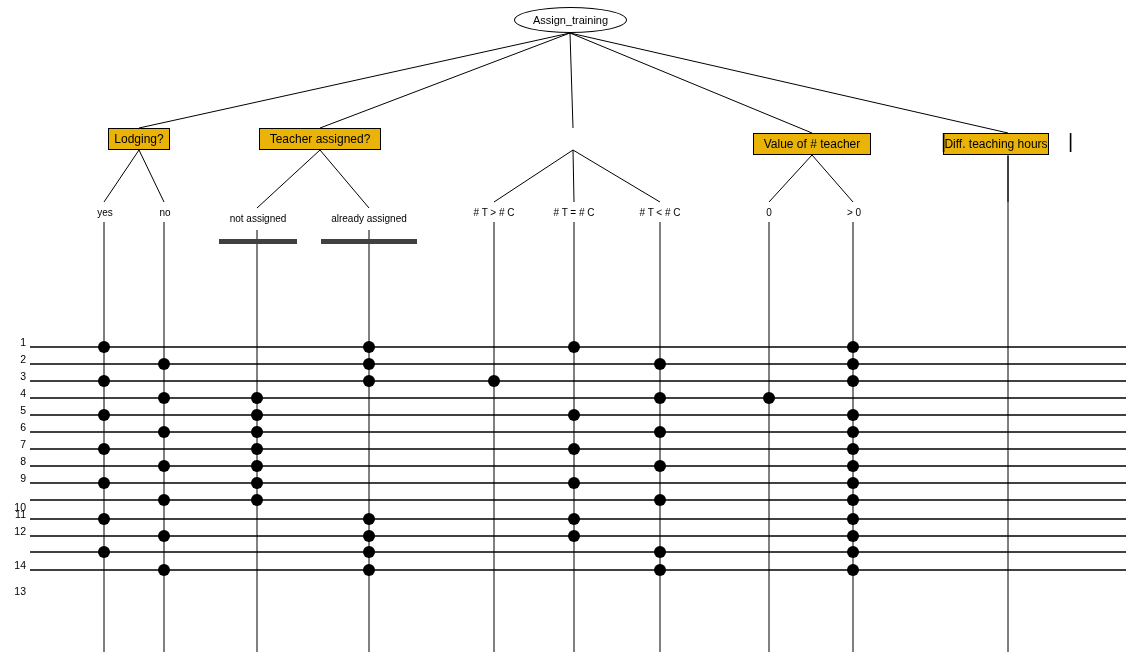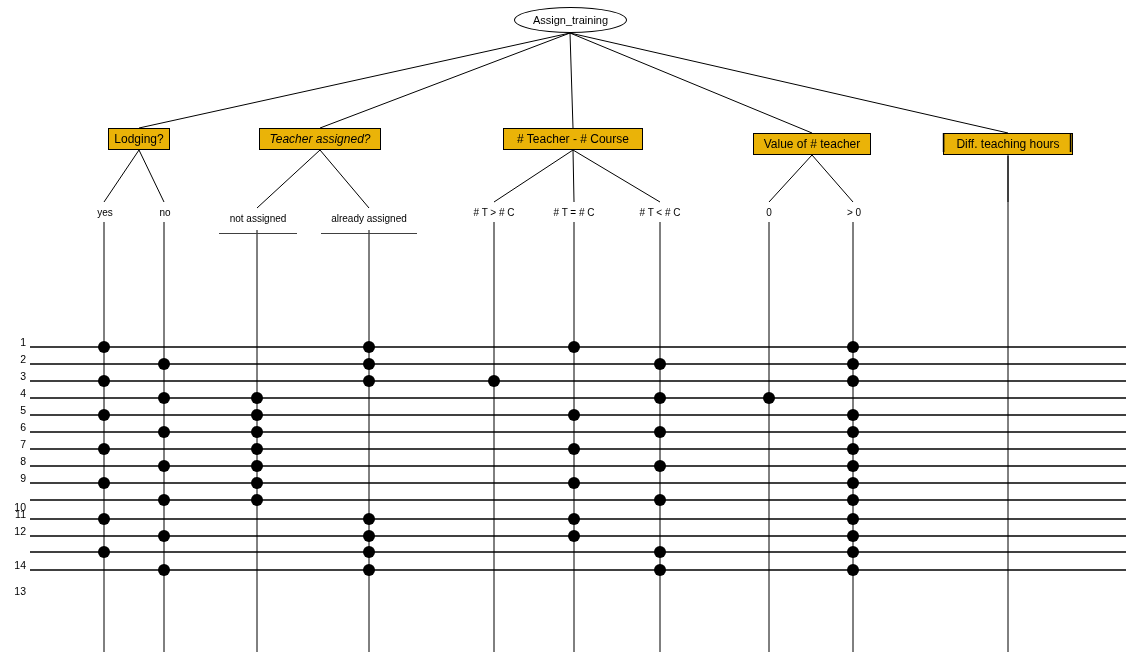--- a/index.html
+++ b/index.html
@@ -54,22 +54,22 @@
   }
   .leaf-label {
     position: absolute;
     font-size: 10px;
     color: #000;
     white-space: nowrap;
     text-align: center;
     line-height: 1;
   }
   .leaf-label.underlined {
-    border-bottom: 1px solid #404040;
-    padding-bottom: 9px;
+    border-bottom: 5px solid #404040;
+    padding-bottom: 15px;
     text-align: center;
   }
   .row-num {
     position: absolute;
     font-size: 10.5px;
     color: #000;
     text-align: right;
     white-space: nowrap;
     line-height: 1;
   }
@@ -191,30 +191,27 @@
       </g>
   </svg>
 
   <div class="root-node" style="left:514px; top:7px; width:113px; height:26px;">
     <span>Assign_training</span>
   </div>
 
   <div class="node-box" style="left:108px; top:128px; width:62px; height:22px;">
     <span>Lodging?</span>
   </div>
-  <div class="node-box" style="left:259px; top:128px; width:122px; height:22px;font-style:italic;">
+  <div class="node-box" style="left:259px; top:128px; width:122px; height:22px;">
     <span>Teacher assigned?</span>
-  </div>
-  <div class="node-box" style="left:503px; top:128px; width:140px; height:22px;">
-    <span># Teacher - # Course</span>
   </div>
   <div class="node-box" style="left:753px; top:133px; width:118px; height:22px;">
     <span>Value of # teacher</span>
   </div>
-  <div class="node-box" style="left:943px; top:133px; width:130px; height:22px;">
+  <div class="node-box" style="left:943px; top:133px; width:106px; height:22px;">
     <span>Diff. teaching hours</span>
   </div>
   <div class="brace" style="left:941px; top:131px;">|</div>
   <div class="brace" style="left:1068px; top:131px;">|</div>
 
   <div class="leaf-label" style="left:92px; top:208px; width:26px;">
     <span>yes</span>
   </div>
   <div class="leaf-label" style="left:153px; top:208px; width:24px;">
     <span>no</span>

